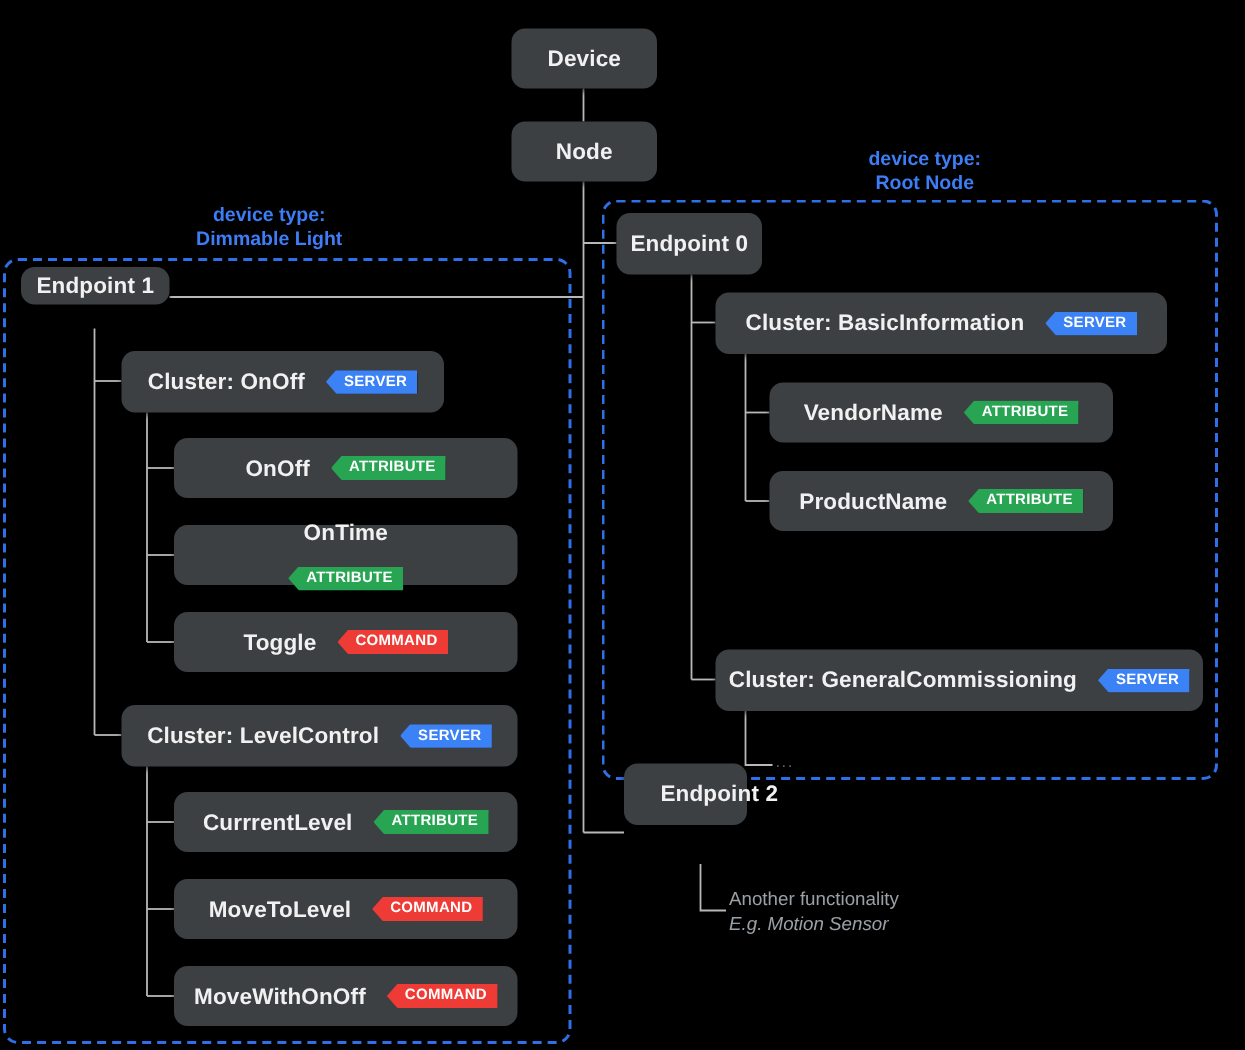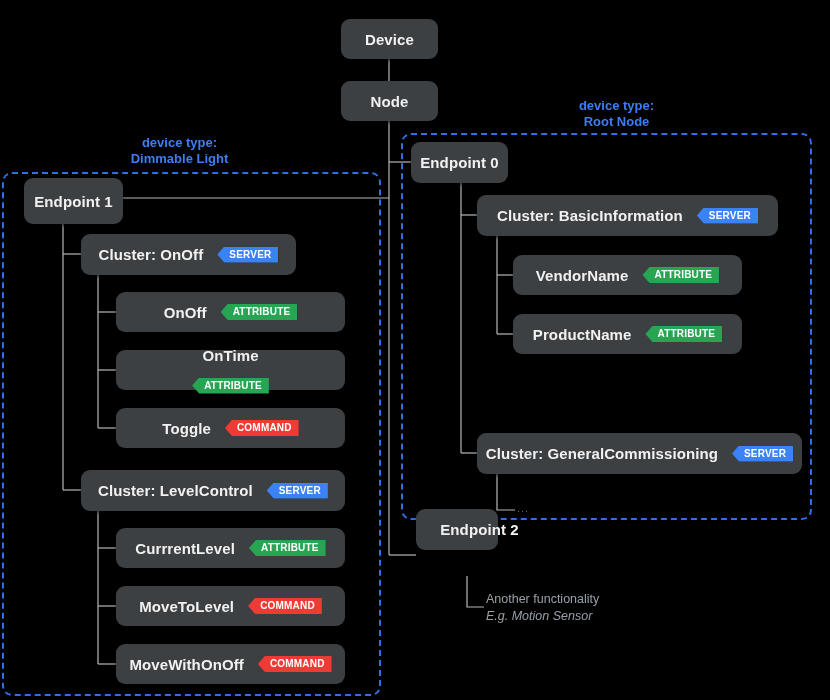--- a/index.html
+++ b/index.html
@@ -161,21 +161,21 @@
   </div>
 
   <div class="box plain" style="left:341px;top:81px;width:97px;height:40px;">
     <span class="label">Node</span>
   </div>
 
   <div class="box plain" style="left:411px;top:142px;width:97px;height:41px;">
     <span class="label">Endpoint 0</span>
   </div>
 
-  <div class="box plain" style="left:14px;top:178px;width:99px;height:46px;margin-left:10px;">
+  <div class="box plain" style="left:14px;top:178px;width:99px;height:25px;">
     <span class="label">Endpoint 1</span>
   </div>
 
   <div class="box plain" style="left:416px;top:509px;width:82px;height:41px;padding-left:45px;">
     <span class="label">Endpoint 2</span>
   </div>
 
   <div class="box row" style="left:81px;top:234px;width:215px;height:41px;">
     <span class="label">Cluster: OnOff</span>
     <span class="badge server">SERVER</span>

